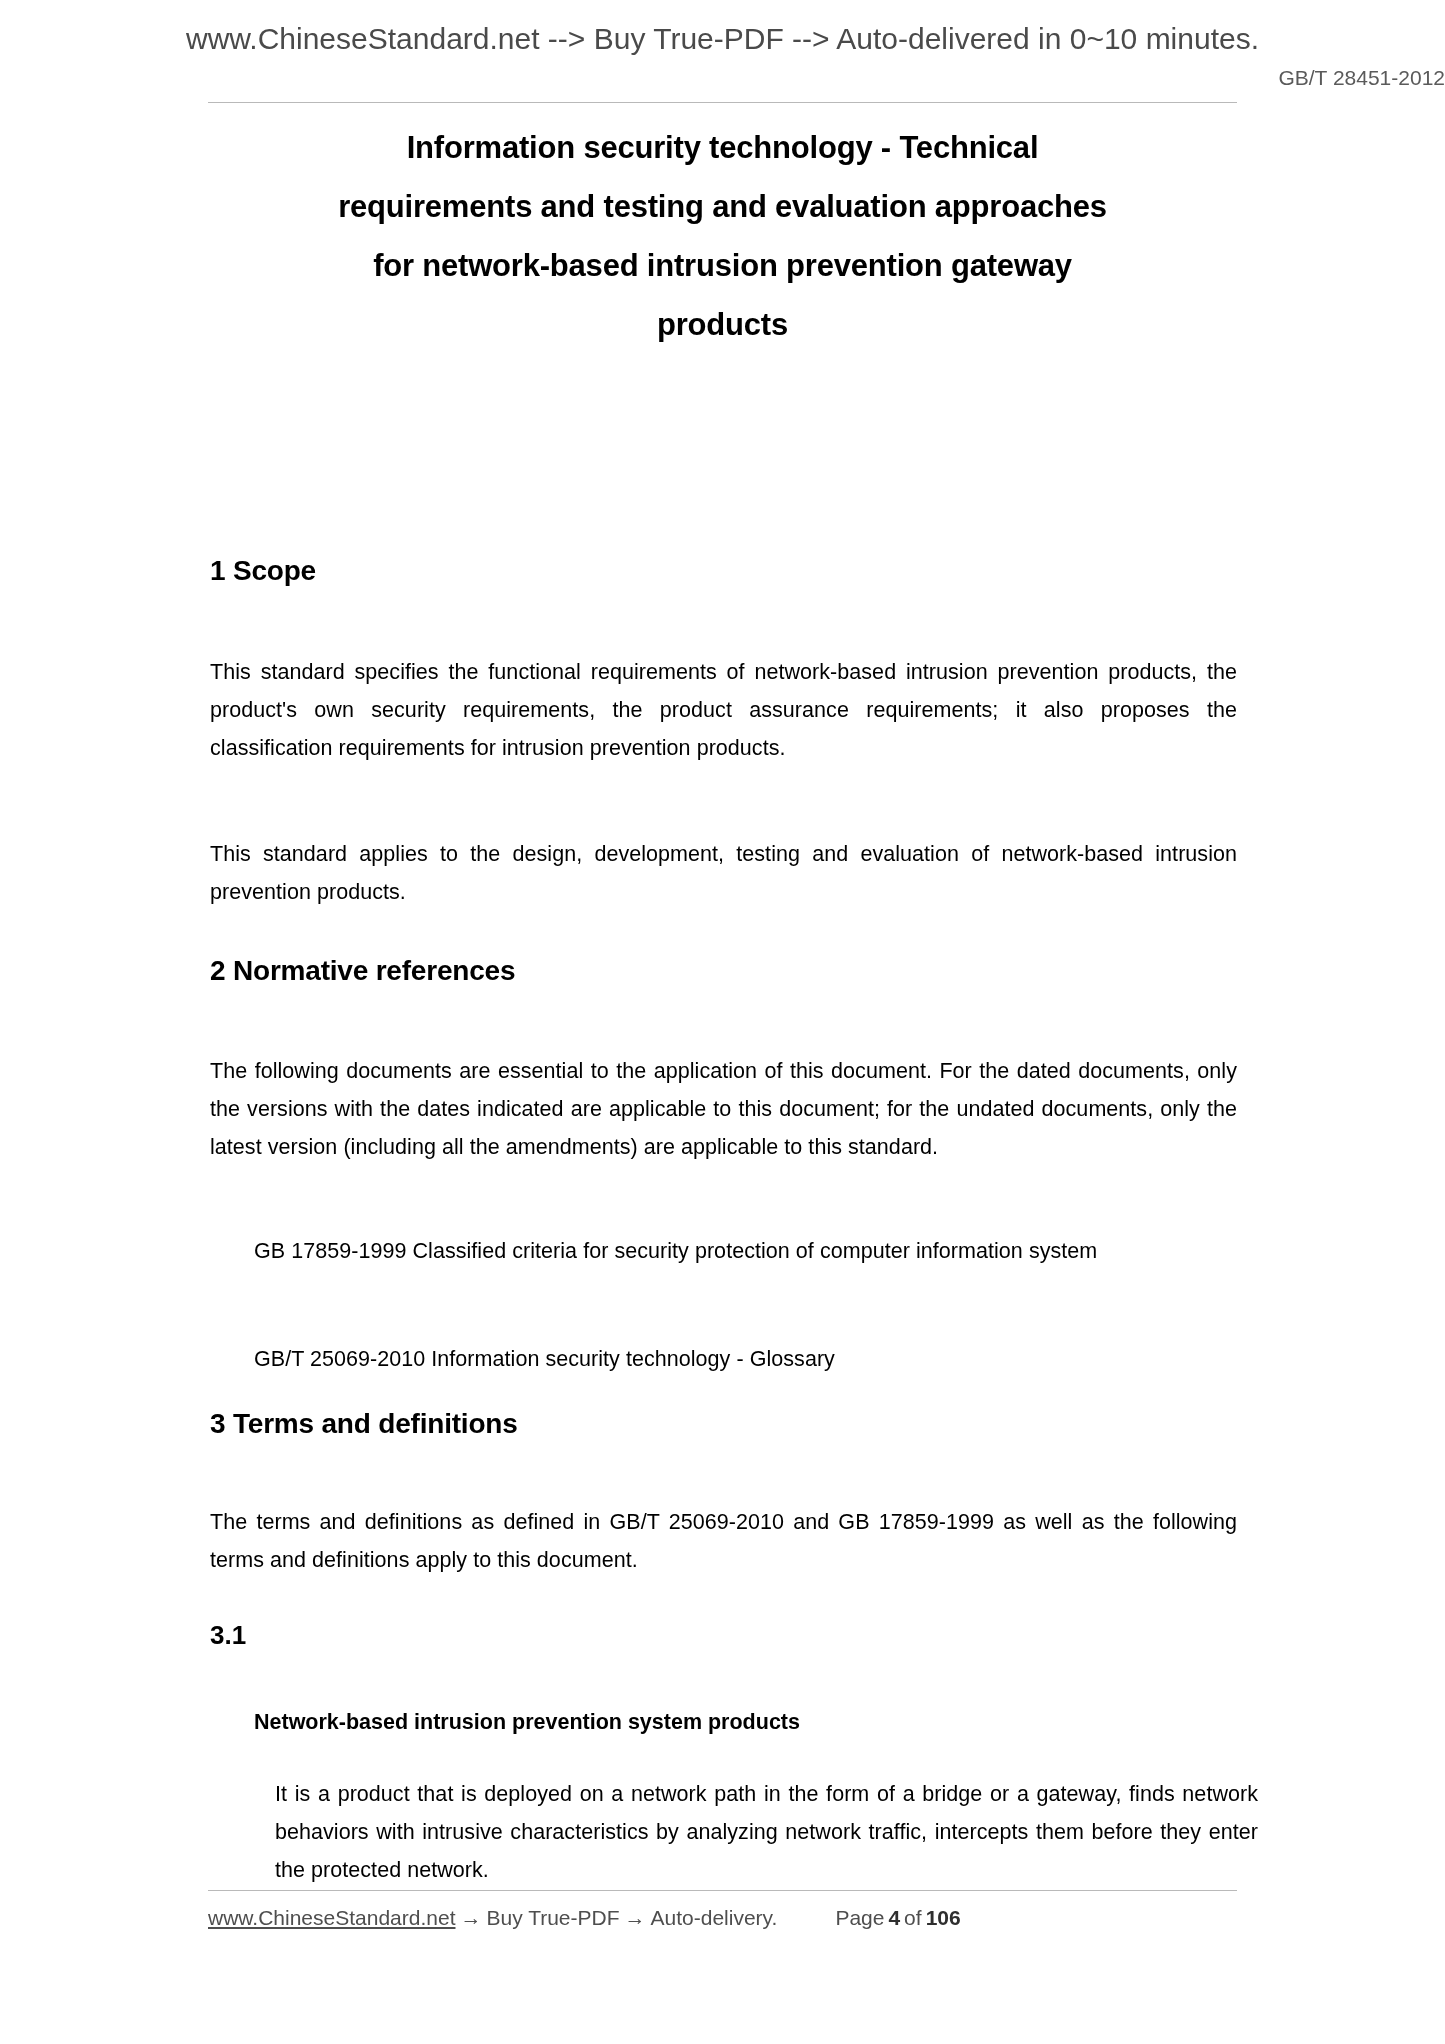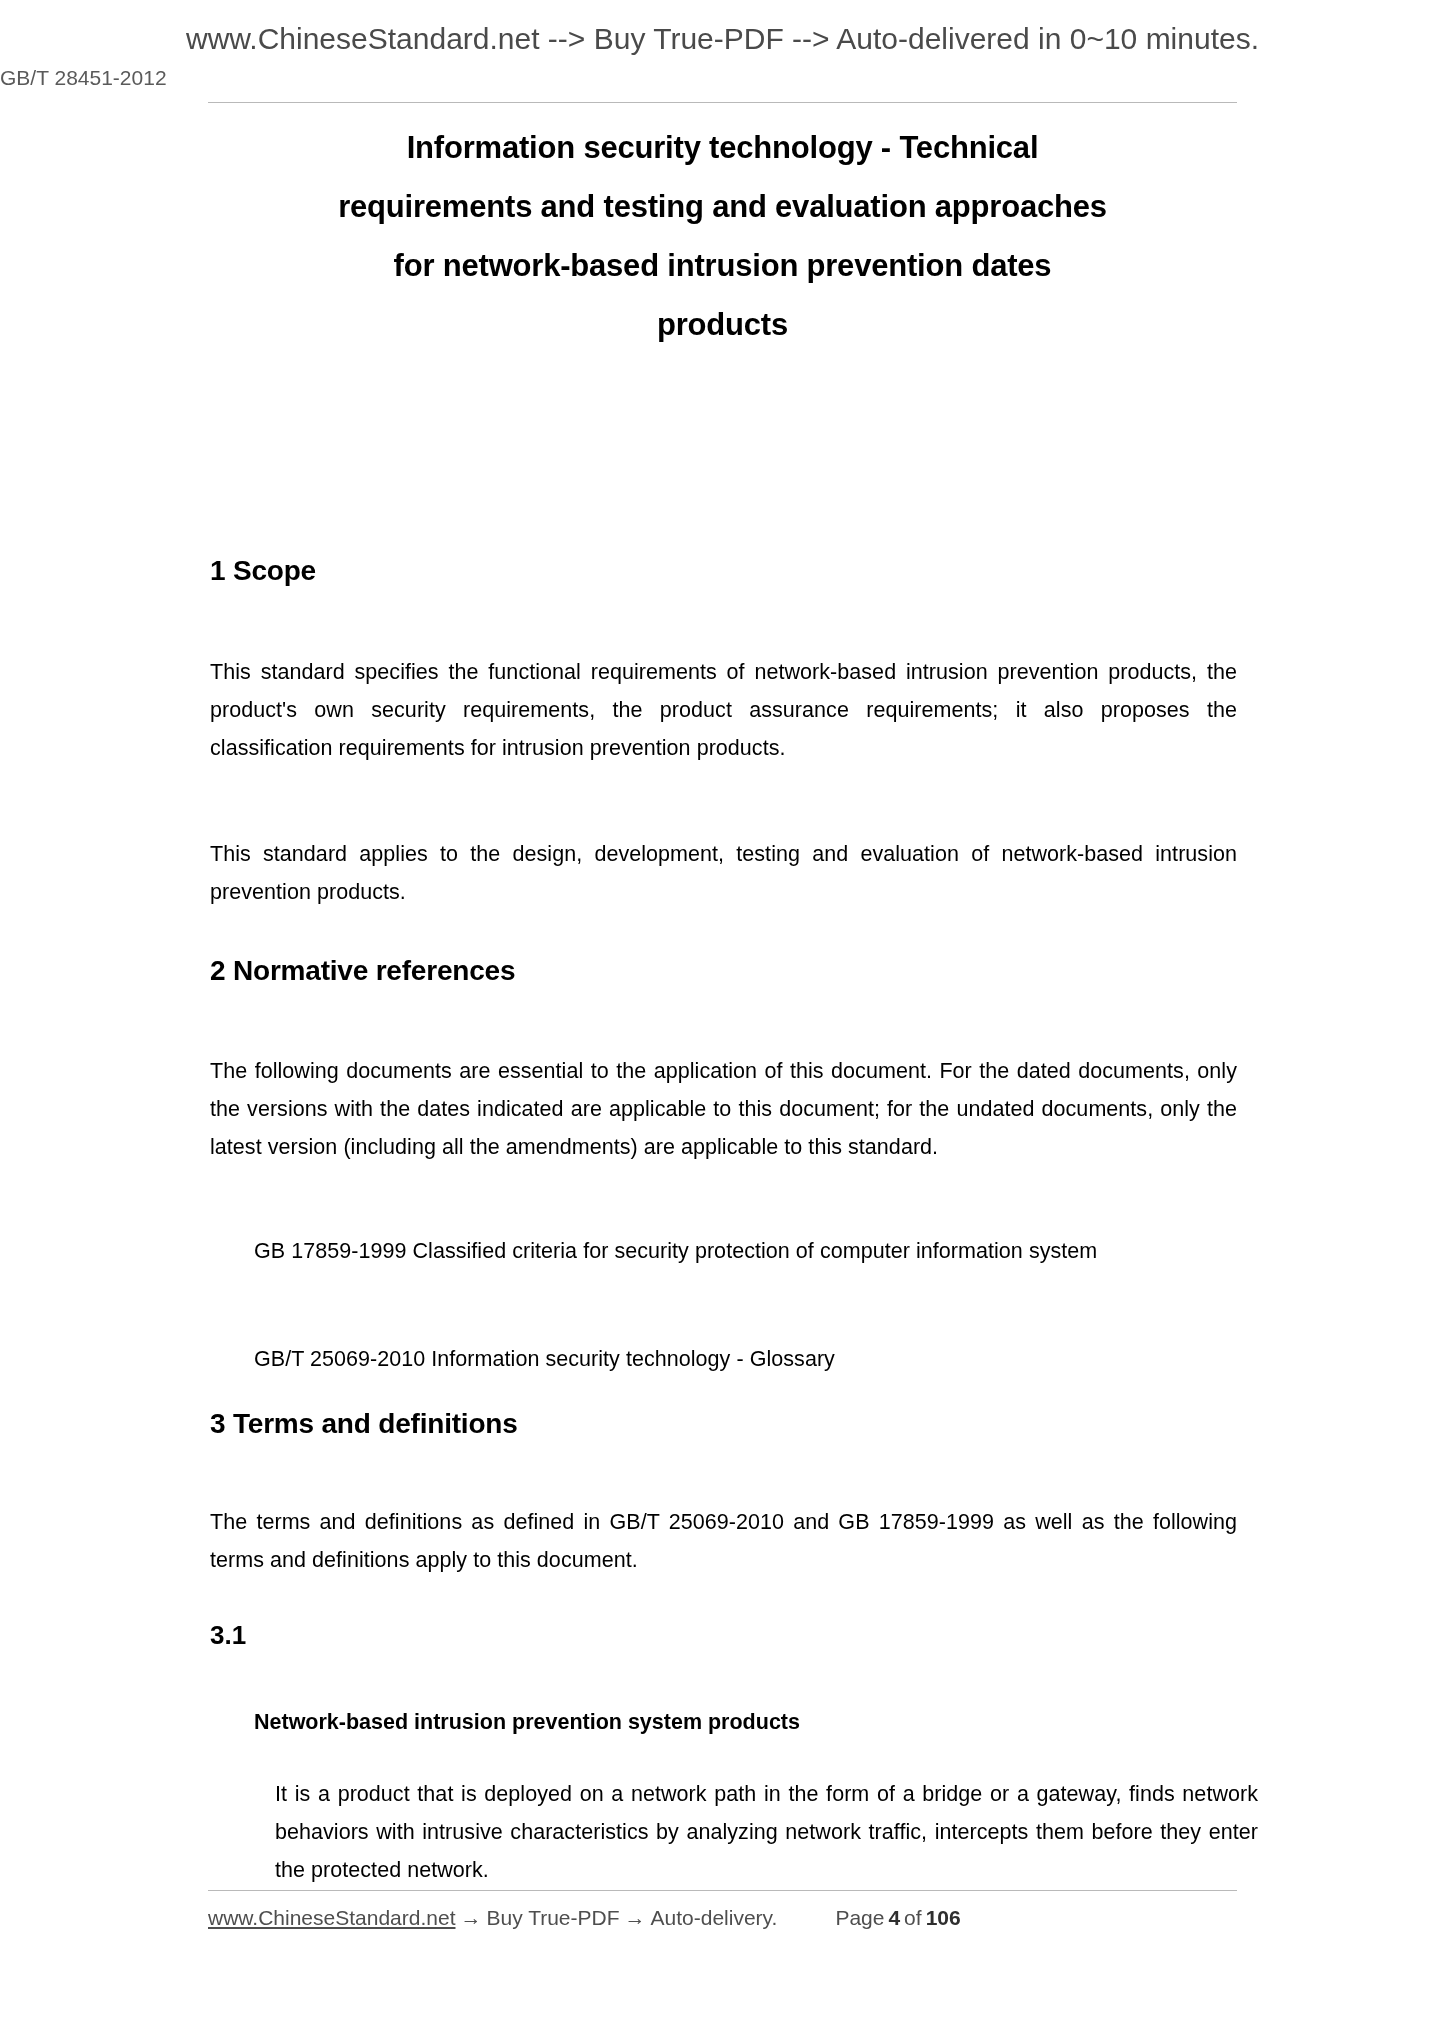--- a/index.html
+++ b/index.html
@@ -34,21 +34,21 @@
     font-size: 30px;
     color: #4a4a4a;
     letter-spacing: 0px;
     white-space: nowrap;
   }
   .hdr-std {
     position: absolute;
     left: 0;
     top: 66px;
     width: 1445px;
-    text-align: left;
+    text-align: right;
     font-size: 21px;
     color: #5a5a5a;
   }
   .hdr-rule {
     position: absolute;
     left: 208px;
     top: 102px;
     width: 1029px;
     height: 1px;
     background: #b9b9b9;
@@ -148,21 +148,21 @@
 
   <div class="hdr-promo">www.ChineseStandard.net --&gt; Buy True-PDF --&gt; Auto-delivered in 0~10 minutes.</div>
 
   <div class="hdr-std">GB/T 28451-2012</div>
 
   <div class="hdr-rule"></div>
 
   <div class="doc-title">
     <span class="tline">Information security technology - Technical</span>
     <span class="tline">requirements and testing and evaluation approaches</span>
-    <span class="tline">for network-based intrusion prevention dates</span>
+    <span class="tline">for network-based intrusion prevention gateway</span>
     <span class="tline">products</span>
   </div>
 
   <h2 class="sec abs" style="left:210px; top:555px;">1 Scope</h2>
 
   <p class="body abs" style="left:210px; top:653px; width:1027px;">This standard specifies the functional requirements of network-based intrusion prevention products, the product's own security requirements, the product assurance requirements; it also proposes the classification requirements for intrusion prevention products.</p>
 
   <p class="body abs" style="left:210px; top:835px; width:1027px;">This standard applies to the design, development, testing and evaluation of network-based intrusion prevention products.</p>
 
   <h2 class="sec abs" style="left:210px; top:955px;">2 Normative references</h2>

